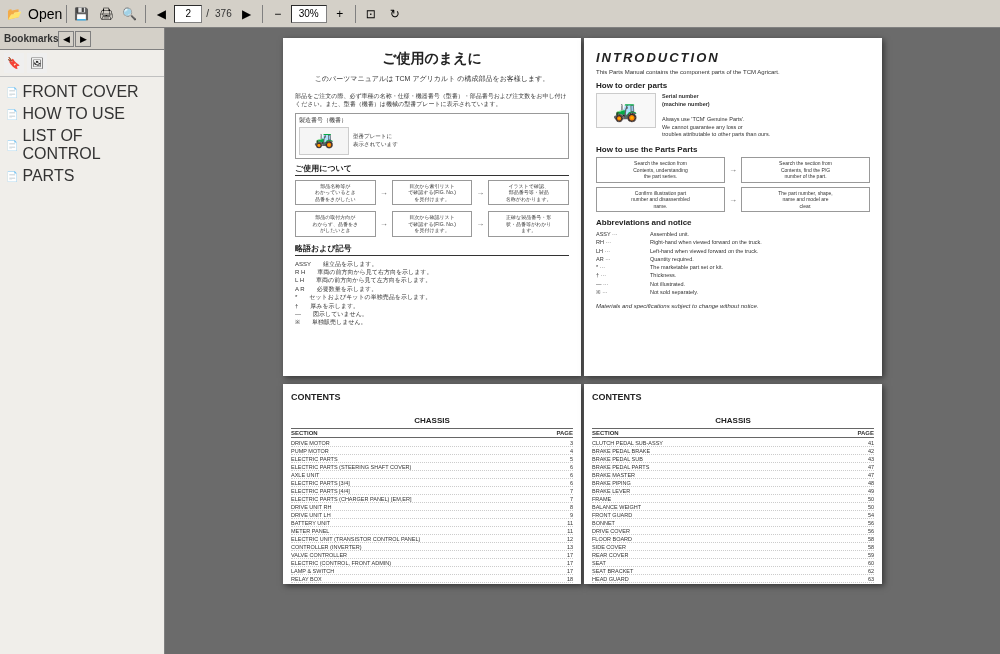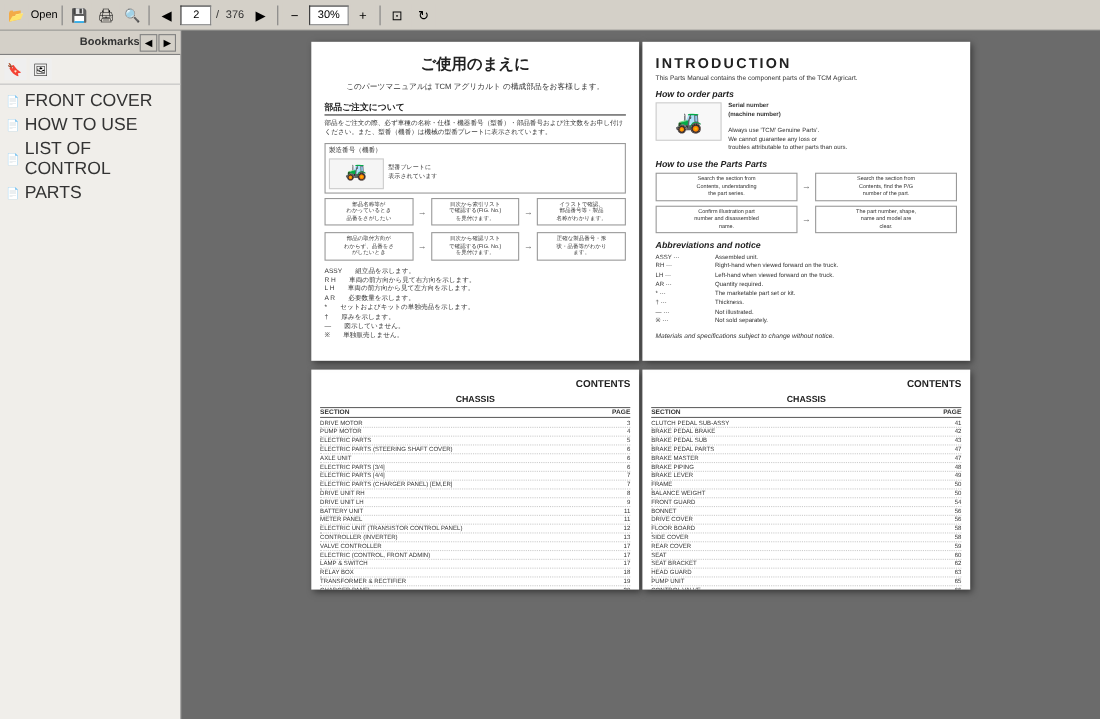--- a/index.html
+++ b/index.html
@@ -46,21 +46,21 @@
       border-right: 1px solid #808080;
       display: flex;
       flex-direction: column;
     }
     #sidebar-header {
       height: 22px;
       background: #d4d0c8;
       border-bottom: 1px solid #808080;
       display: flex;
       align-items: center;
-      justify-content: flex-end;
+      justify-content: flex-start;
       padding: 0 4px;
     }
     #sidebar-header span { font-size: 10px; font-weight: bold; color: #333; }
     .sidebar-header-btns { display: flex; gap: 1px; }
     .sidebar-header-btn {
       width: 16px; height: 16px;
       background: #d4d0c8;
       border: 1px solid #808080;
       display: flex; align-items: center; justify-content: center;
       cursor: pointer; font-size: 9px;
@@ -114,21 +114,21 @@
       gap: 3px;
     }
     .page {
       background: white;
       box-shadow: 2px 2px 6px rgba(0,0,0,0.5);
     }
 
     
     .page-top {
       width: 298px;
-      height: 290px;
+      height: 338px;
       padding: 12px;
       overflow: hidden;
       position: relative;
     }
 
     
     .page-bottom {
       width: 298px;
       height: 200px;
       padding: 8px;
@@ -183,23 +183,24 @@
     }
     .jp-arrow { font-size: 8px; color: #666; }
 
     
     .intro-title {
       font-size: 13px;
       font-weight: bold;
       letter-spacing: 2px;
       margin-bottom: 4px;
       color: #222;
+      font-style: italic;
     }
     .intro-subtitle { font-size: 6px; color: #333; margin-bottom: 6px; }
-    .intro-section { font-size: 8px; font-weight: bold; margin-bottom: 3px; color: #222; font-style: italic; }
+    .intro-section { font-size: 8px; font-weight: bold; margin-bottom: 3px; color: #222; }
     .intro-text { font-size: 6px; color: #333; line-height: 1.4; margin-bottom: 4px; }
     .intro-diagram {
       display: flex;
       gap: 6px;
       margin-bottom: 6px;
       align-items: flex-start;
     }
     .intro-diagram-img {
       width: 60px; height: 35px;
       border: 1px solid #ccc;
@@ -211,23 +212,23 @@
 
     
     .abbr-table { font-size: 5.5px; color: #333; line-height: 1.5; }
     .abbr-row { display: flex; gap: 4px; }
     .abbr-key { width: 50px; }
 
     
     .contents-title {
       font-size: 9px;
       font-weight: bold;
-      text-align: right;
+      text-align: left;
       color: #222;
-      margin-bottom: 4px;
+      margin-bottom: 14px;
     }
     .contents-subtitle {
       font-size: 8px;
       font-weight: bold;
       text-align: center;
       color: #222;
       margin-bottom: 3px;
     }
     .contents-header {
       display: flex;
@@ -259,21 +260,21 @@
       line-height: 1.3;
     }
   </style>
 </head>
 <body>
 
 <div id="toolbar">
   <button class="tb-btn" title="Open">
     <span>📂</span>
   </button>
-  <span style="font-size:10px;">Open</span>
+  <span style="font-size:14px;">Open</span>
   <div class="tb-sep"></div>
   <button class="tb-btn">
       <span>💾</span>
     </button>
   <button class="tb-btn">
       <span>🖨</span>
     </button>
   <button class="tb-btn">
       <span>🔍</span>
     </button>
@@ -339,48 +340,49 @@
   </div>
 
   <div id="content">
 
     <div class="page-spread">
 
       <div class="page page-top">
         <div class="jp-title">ご使用のまえに</div>
         <div class="jp-subtitle">このパーツマニュアルは TCM アグリカルト の構成部品をお客様します。</div>
 
-        <div class="jp-section-title">部品ご注文について</div>
         <div class="jp-text">部品をご注文の際、必ず車種の名称・仕様・機器番号（型番）・部品番号および注文数をお申し付けください。また、型番（機番）は機械の型番プレートに表示されています。</div>
 
         <div class="jp-box">
           <div style="font-size:6px;margin-bottom:2px;">製造番号（機番）</div>
 
           <div style="display:flex;gap:4px;align-items:center;">
             <div style="width:50px;height:28px;border:1px solid #ccc;background:#f5f5f5;display:flex;align-items:center;justify-content:center;font-size:16px;">🚜</div>
             <div style="font-size:5.5px;color:#333;flex:1;line-height:1.3;">型番プレートに<br>表示されています</div>
           </div>
         </div>
 
+        <div class="jp-section-title">ご使用について</div>
 
         <div class="jp-flow">
           <div class="jp-flow-box">部品名称等が<br>わかっているとき<br>品番をさがしたい</div>
           <span class="jp-arrow">→</span>
           <div class="jp-flow-box">目次から索引リスト<br>で確認する(FIG. No.)<br>を見付けます。</div>
           <span class="jp-arrow">→</span>
           <div class="jp-flow-box">イラストで確認、<br>部品番号等・製品<br>名称がわかります。</div>
         </div>
         <div class="jp-flow">
           <div class="jp-flow-box">部品の取付方向が<br>わからず、品番をさ<br>がしたいとき</div>
           <span class="jp-arrow">→</span>
           <div class="jp-flow-box">目次から確認リスト<br>で確認する(FIG. No.)<br>を見付けます。</div>
           <span class="jp-arrow">→</span>
           <div class="jp-flow-box">正確な製品番号・形<br>状・品番等がわかり<br>ます。</div>
         </div>
 
+        <div class="jp-section-title">略語および記号</div>
         <div class="jp-text">
           ASSY　　組立品を示します。<br>
           R H　　車両の前方向から見て右方向を示します。<br>
           L H　　車両の前方向から見て左方向を示します。<br>
           A R　　必要数量を示します。<br>
           *　　セットおよびキットの単独売品を示します。<br>
           †　　厚みを示します。<br>
           —　　図示していません。<br>
           ※　　単独販売しません。
         </div>

